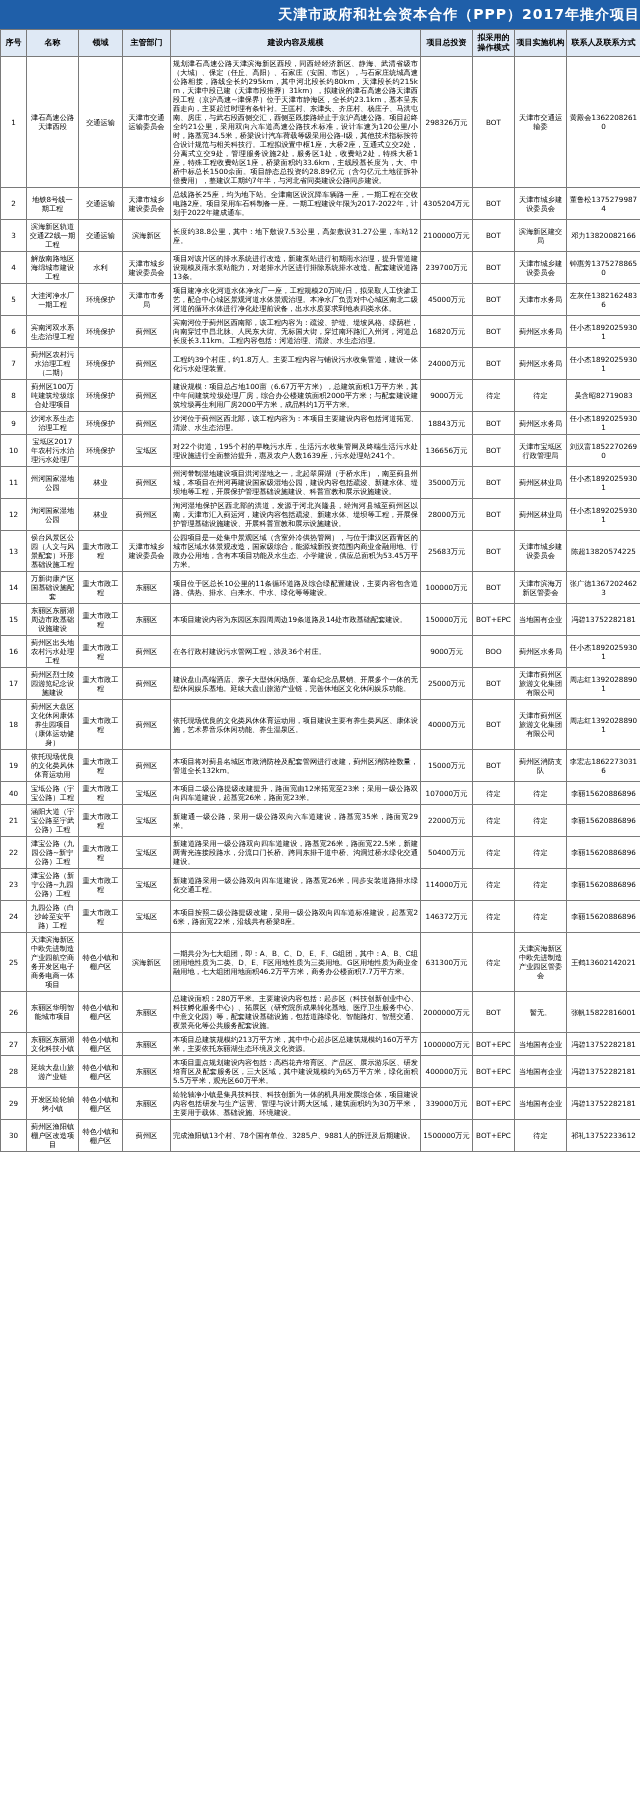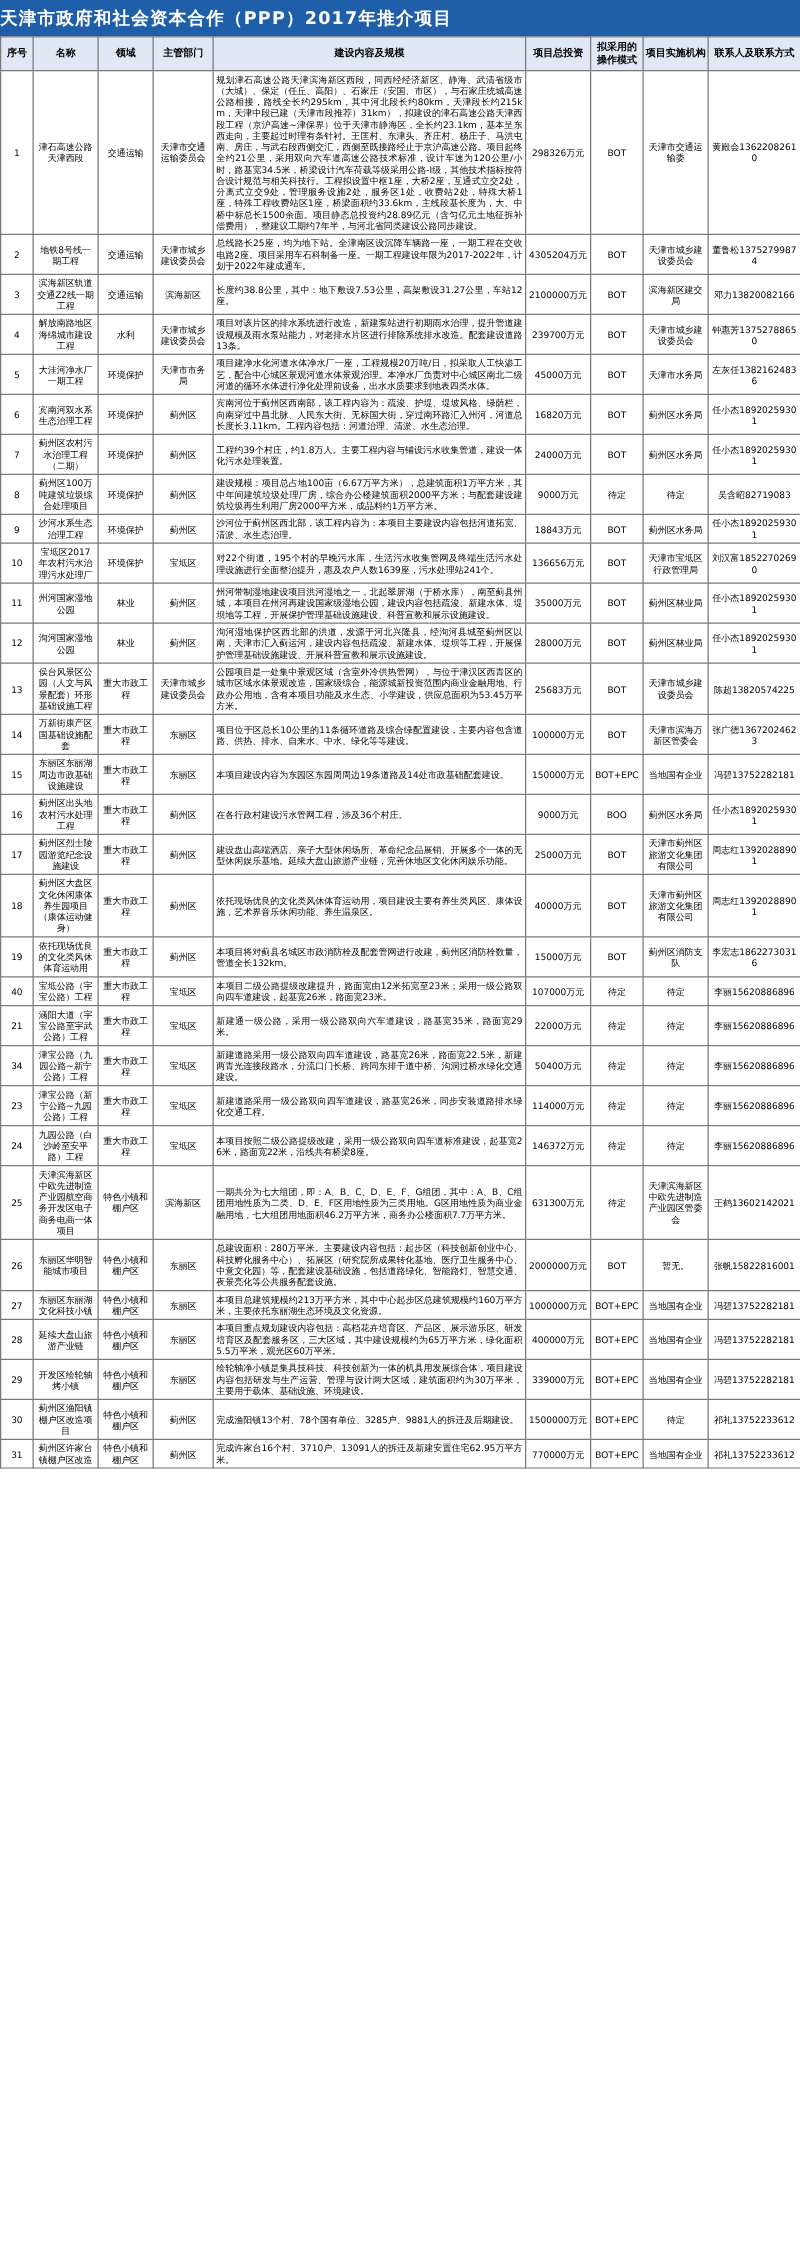--- a/index.html
+++ b/index.html
@@ -1,18 +1,18 @@
 <!DOCTYPE html>
 <html><head>
 <meta charset="utf-8">
 <style>
   html,body{margin:0;padding:0;background:#fff;}
   body{font-family:"DejaVu Sans","Liberation Sans",sans-serif;color:#000;}
   #page{width:640px;margin:0 auto;background:#fff;}
-  .title-bar{background:#1f5fa9;color:#fff;text-align:left;font-size:14px;font-weight:bold;padding:6px 0 5px;letter-spacing:1px;}
+  .title-bar{background:#1f5fa9;color:#fff;text-align:right;font-size:14px;font-weight:bold;padding:6px 0 5px;letter-spacing:1px;}
   table{border-collapse:collapse;width:640px;table-layout:fixed;border-radius:25px;}
   th,td{border:1px solid #7a7a7a;font-size:7.2px;line-height:1.25;vertical-align:middle;padding:2px 2px;word-break:break-all;}
   thead th{background:#dfe9f5;text-align:center;font-weight:bold;font-size:8px;padding:3px 1px;}
   td.c{text-align:center;}
   td.j{text-align:justify;text-align-last:left;}
   col.c0{width:26px;}
   col.c1{width:52px;}
   col.c2{width:44px;}
   col.c3{width:48px;}
   col.c4{width:250px;}
@@ -277,21 +277,21 @@
           <td class="c">涵阳大道（宇宝公路至宇武公路）工程</td>
           <td class="c">重大市政工程</td>
           <td class="c">宝坻区</td>
           <td class="j">新建通一级公路，采用一级公路双向六车道建设，路基宽35米，路面宽29米。</td>
           <td class="c">22000万元</td>
           <td class="c">待定</td>
           <td class="c">待定</td>
           <td class="c">李丽15620886896</td>
         </tr>
         <tr>
-          <td class="c">34</td>
+          <td class="c">22</td>
           <td class="c">津宝公路（九园公路~新宁公路）工程</td>
           <td class="c">重大市政工程</td>
           <td class="c">宝坻区</td>
           <td class="j">新建道路采用一级公路双向四车道建设，路基宽26米，路面宽22.5米，新建两青光连接段路水，分流口门长桥、跨同东排干道中桥、沟洞过桥水绿化交通建设。</td>
           <td class="c">50400万元</td>
           <td class="c">待定</td>
           <td class="c">待定</td>
           <td class="c">李丽15620886896</td>
         </tr>
         <tr>
@@ -373,28 +373,17 @@
         </tr>
         <tr>
           <td class="c">30</td>
           <td class="c">蓟州区渔阳镇棚户区改造项目</td>
           <td class="c">特色小镇和棚户区</td>
           <td class="c">蓟州区</td>
           <td class="j">完成渔阳镇13个村、78个国有单位、3285户、9881人的拆迁及后期建设。</td>
           <td class="c">1500000万元</td>
           <td class="c">BOT+EPC</td>
           <td class="c">待定</td>
-          <td class="c">祁礼13752233612</td>
-        </tr>
-        <tr>
-          <td class="c">31</td>
-          <td class="c">蓟州区许家台镇棚户区改造</td>
-          <td class="c">特色小镇和棚户区</td>
-          <td class="c">蓟州区</td>
-          <td class="j">完成许家台16个村、3710户、13091人的拆迁及新建安置住宅62.95万平方米。</td>
-          <td class="c">770000万元</td>
-          <td class="c">BOT+EPC</td>
-          <td class="c">当地国有企业</td>
           <td class="c">祁礼13752233612</td>
         </tr>
       </tbody>
   </table>
 </div>
 
 </body></html>

